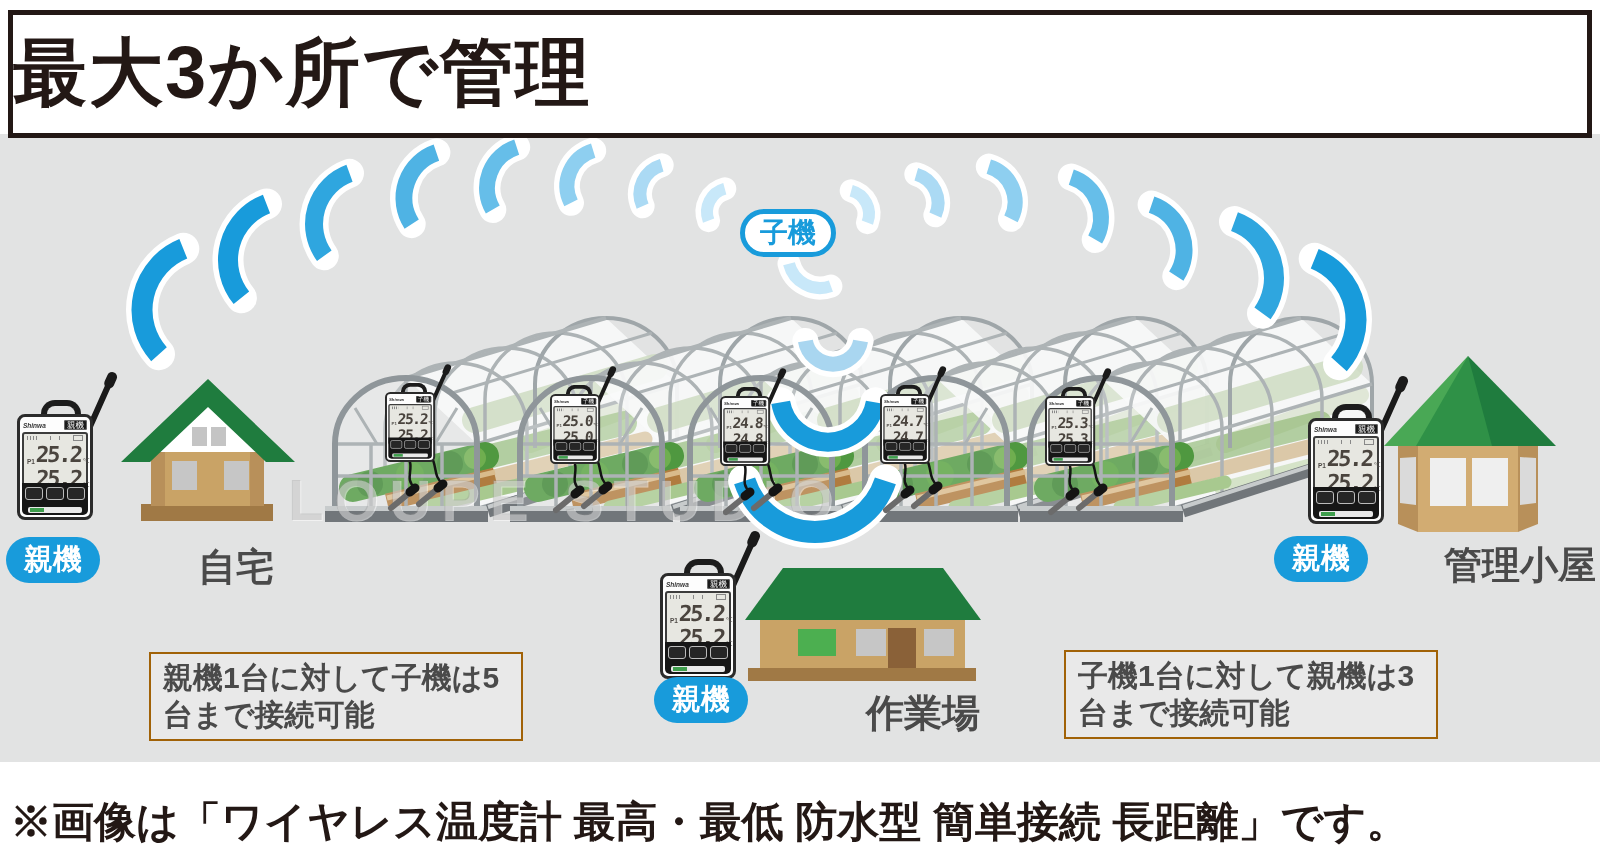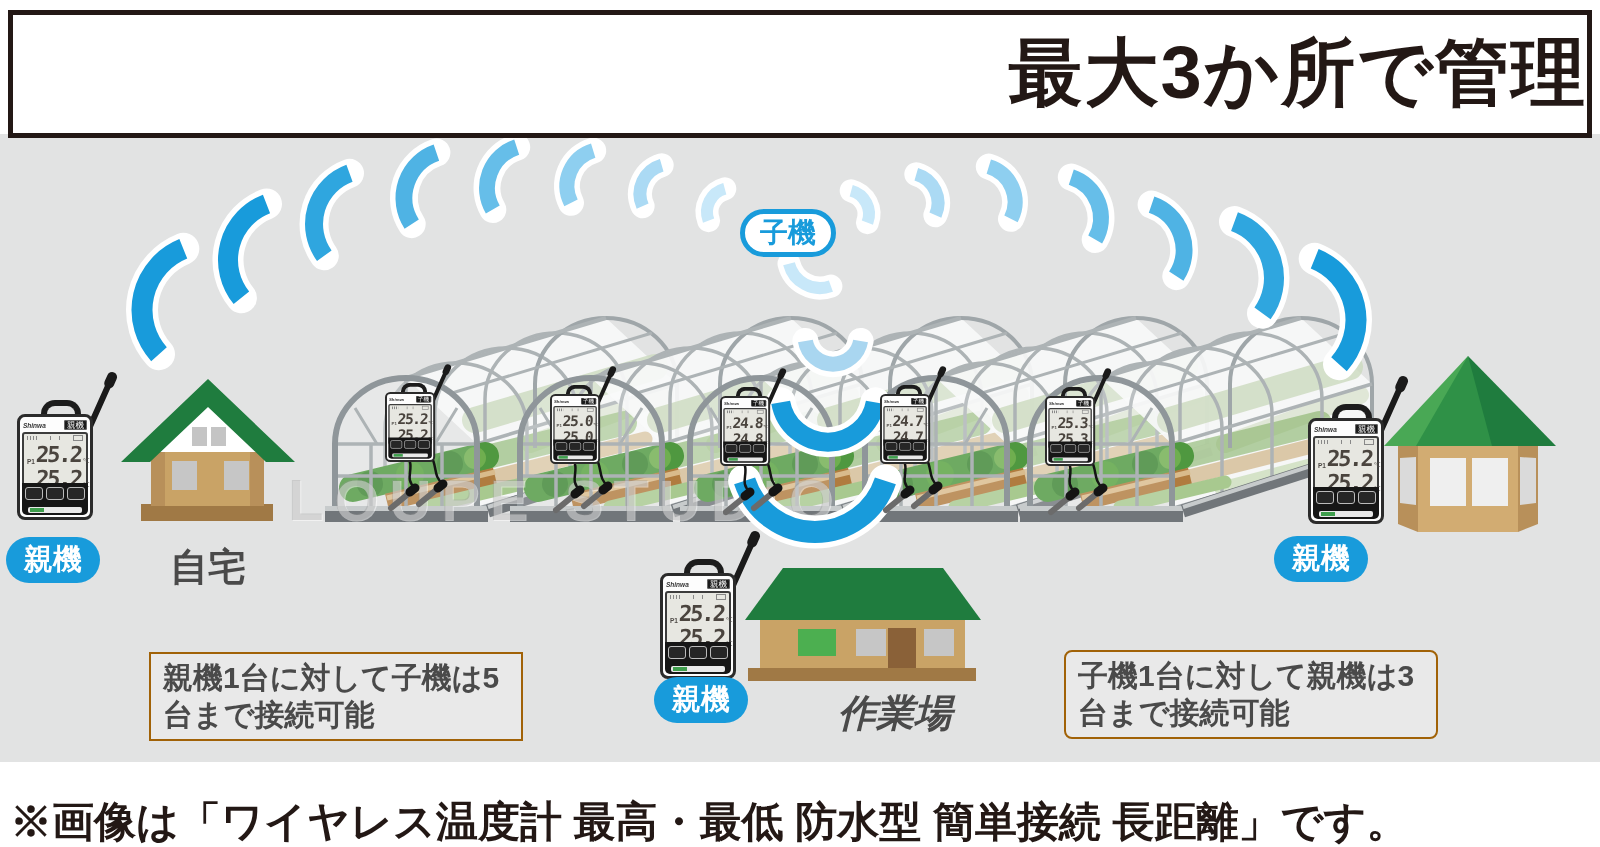--- a/index.html
+++ b/index.html
@@ -4,40 +4,40 @@
 <style>
   html,body{margin:0;padding:0;background:#888;}
   #stage{
     position:relative;width:1600px;height:847px;background:#FFFFFF;
     overflow:hidden;font-family:"Liberation Sans",sans-serif;
   }
   .gray-band{position:absolute;left:0;top:134px;width:1600px;height:628px;background:#E2E3E3;z-index:0;}
   
   #title-box{
     position:absolute;left:8px;top:10px;right:8px;height:118px;background:#FFFFFF;
-    border:5px solid #231815;display:flex;align-items:center;justify-content:flex-end;z-index:7;
+    border:5px solid #231815;display:flex;align-items:center;justify-content:flex-start;z-index:7;
   }
   #title-box .t{font-size:74px;font-weight:bold;color:#231815;letter-spacing:2px;}
   
   #footnote{position:absolute;left:10px;top:770px;width:1590px;font-size:42px;font-weight:bold;color:#231815;z-index:7;margin-top:24px;}
   
   svg.layer{position:absolute;left:0;top:0;z-index:1;}
   #fx{z-index:3;}
   
   #watermark{
     position:absolute;left:288px;top:466px;font-size:58px;font-weight:bold;letter-spacing:10px;
     color:rgba(145,145,145,0.30);text-shadow:1px 1px 0 rgba(255,255,255,0.5);z-index:2;white-space:nowrap;
   }
   
   .pill{position:absolute;z-index:6;display:flex;align-items:center;justify-content:center;
         font-weight:bold;border-radius:25px;}
   .pill.solid{background:#189BDB;color:#FFFFFF;width:94px;height:46px;font-size:29px;}
   .pill.outline{background:#FFFFFF;color:#189BDB;border:5px solid #189BDB;width:86px;height:38px;font-size:28px;}
   
-  .place-label{position:absolute;z-index:6;font-size:38px;font-weight:bold;color:#4A4A4A;white-space:nowrap;}
+  .place-label{position:absolute;z-index:6;font-size:38px;font-weight:bold;color:#4A4A4A;white-space:nowrap;margin-left:28px;}
   
   .info-box{
     position:absolute;z-index:6;width:346px;border:2px solid #a16207;background:#E9E9E9;
     padding:6px 12px;font-size:30px;font-weight:bold;color:#4A4A4A;line-height:1.22;
   }
   
   #devices{position:absolute;left:0;top:0;width:1600px;height:847px;z-index:4;pointer-events:none;}
   .device{position:absolute;width:76px;}
   .device.child{transform:scale(0.66);transform-origin:top left;}
   .hook{position:absolute;left:50%;margin-left:-14px;top:-14px;width:28px;height:18px;
@@ -494,23 +494,24 @@
     </div>
       </div>
     </div>
 
   <div class="pill outline" style="left:740px;top:209px;">子機</div>
   <div class="pill solid" style="left:6px;top:537px;">親機</div>
   <div class="pill solid" style="left:654px;top:677px;">親機</div>
   <div class="pill solid" style="left:1274px;top:536px;">親機</div>
 
   <div class="place-label" style="left:170px;top:542px;">自宅</div>
-  <div class="place-label" style="left:838px;top:688px;font-style:italic;">作業場</div>
+  <div class="place-label" style="left:838px;top:688px;">作業場</div>
+  <div class="place-label" style="left:1416px;top:540px;">管理小屋</div>
 
   <div class="info-box" style="left:149px;top:652px;">親機1台に対して子機は5台まで接続可能</div>
-  <div class="info-box" style="left:1064px;top:650px;border-radius:8px;">子機1台に対して親機は3台まで接続可能</div>
+  <div class="info-box" style="left:1064px;top:650px;">子機1台に対して親機は3台まで接続可能</div>
 
   <div id="title-box">
     <div class="t">最大3か所で管理</div>
   </div>
 
   <div id="footnote">※画像は「ワイヤレス温度計 最高・最低 防水型 簡単接続 長距離」です。</div>
 </div>
 
 </body></html>

